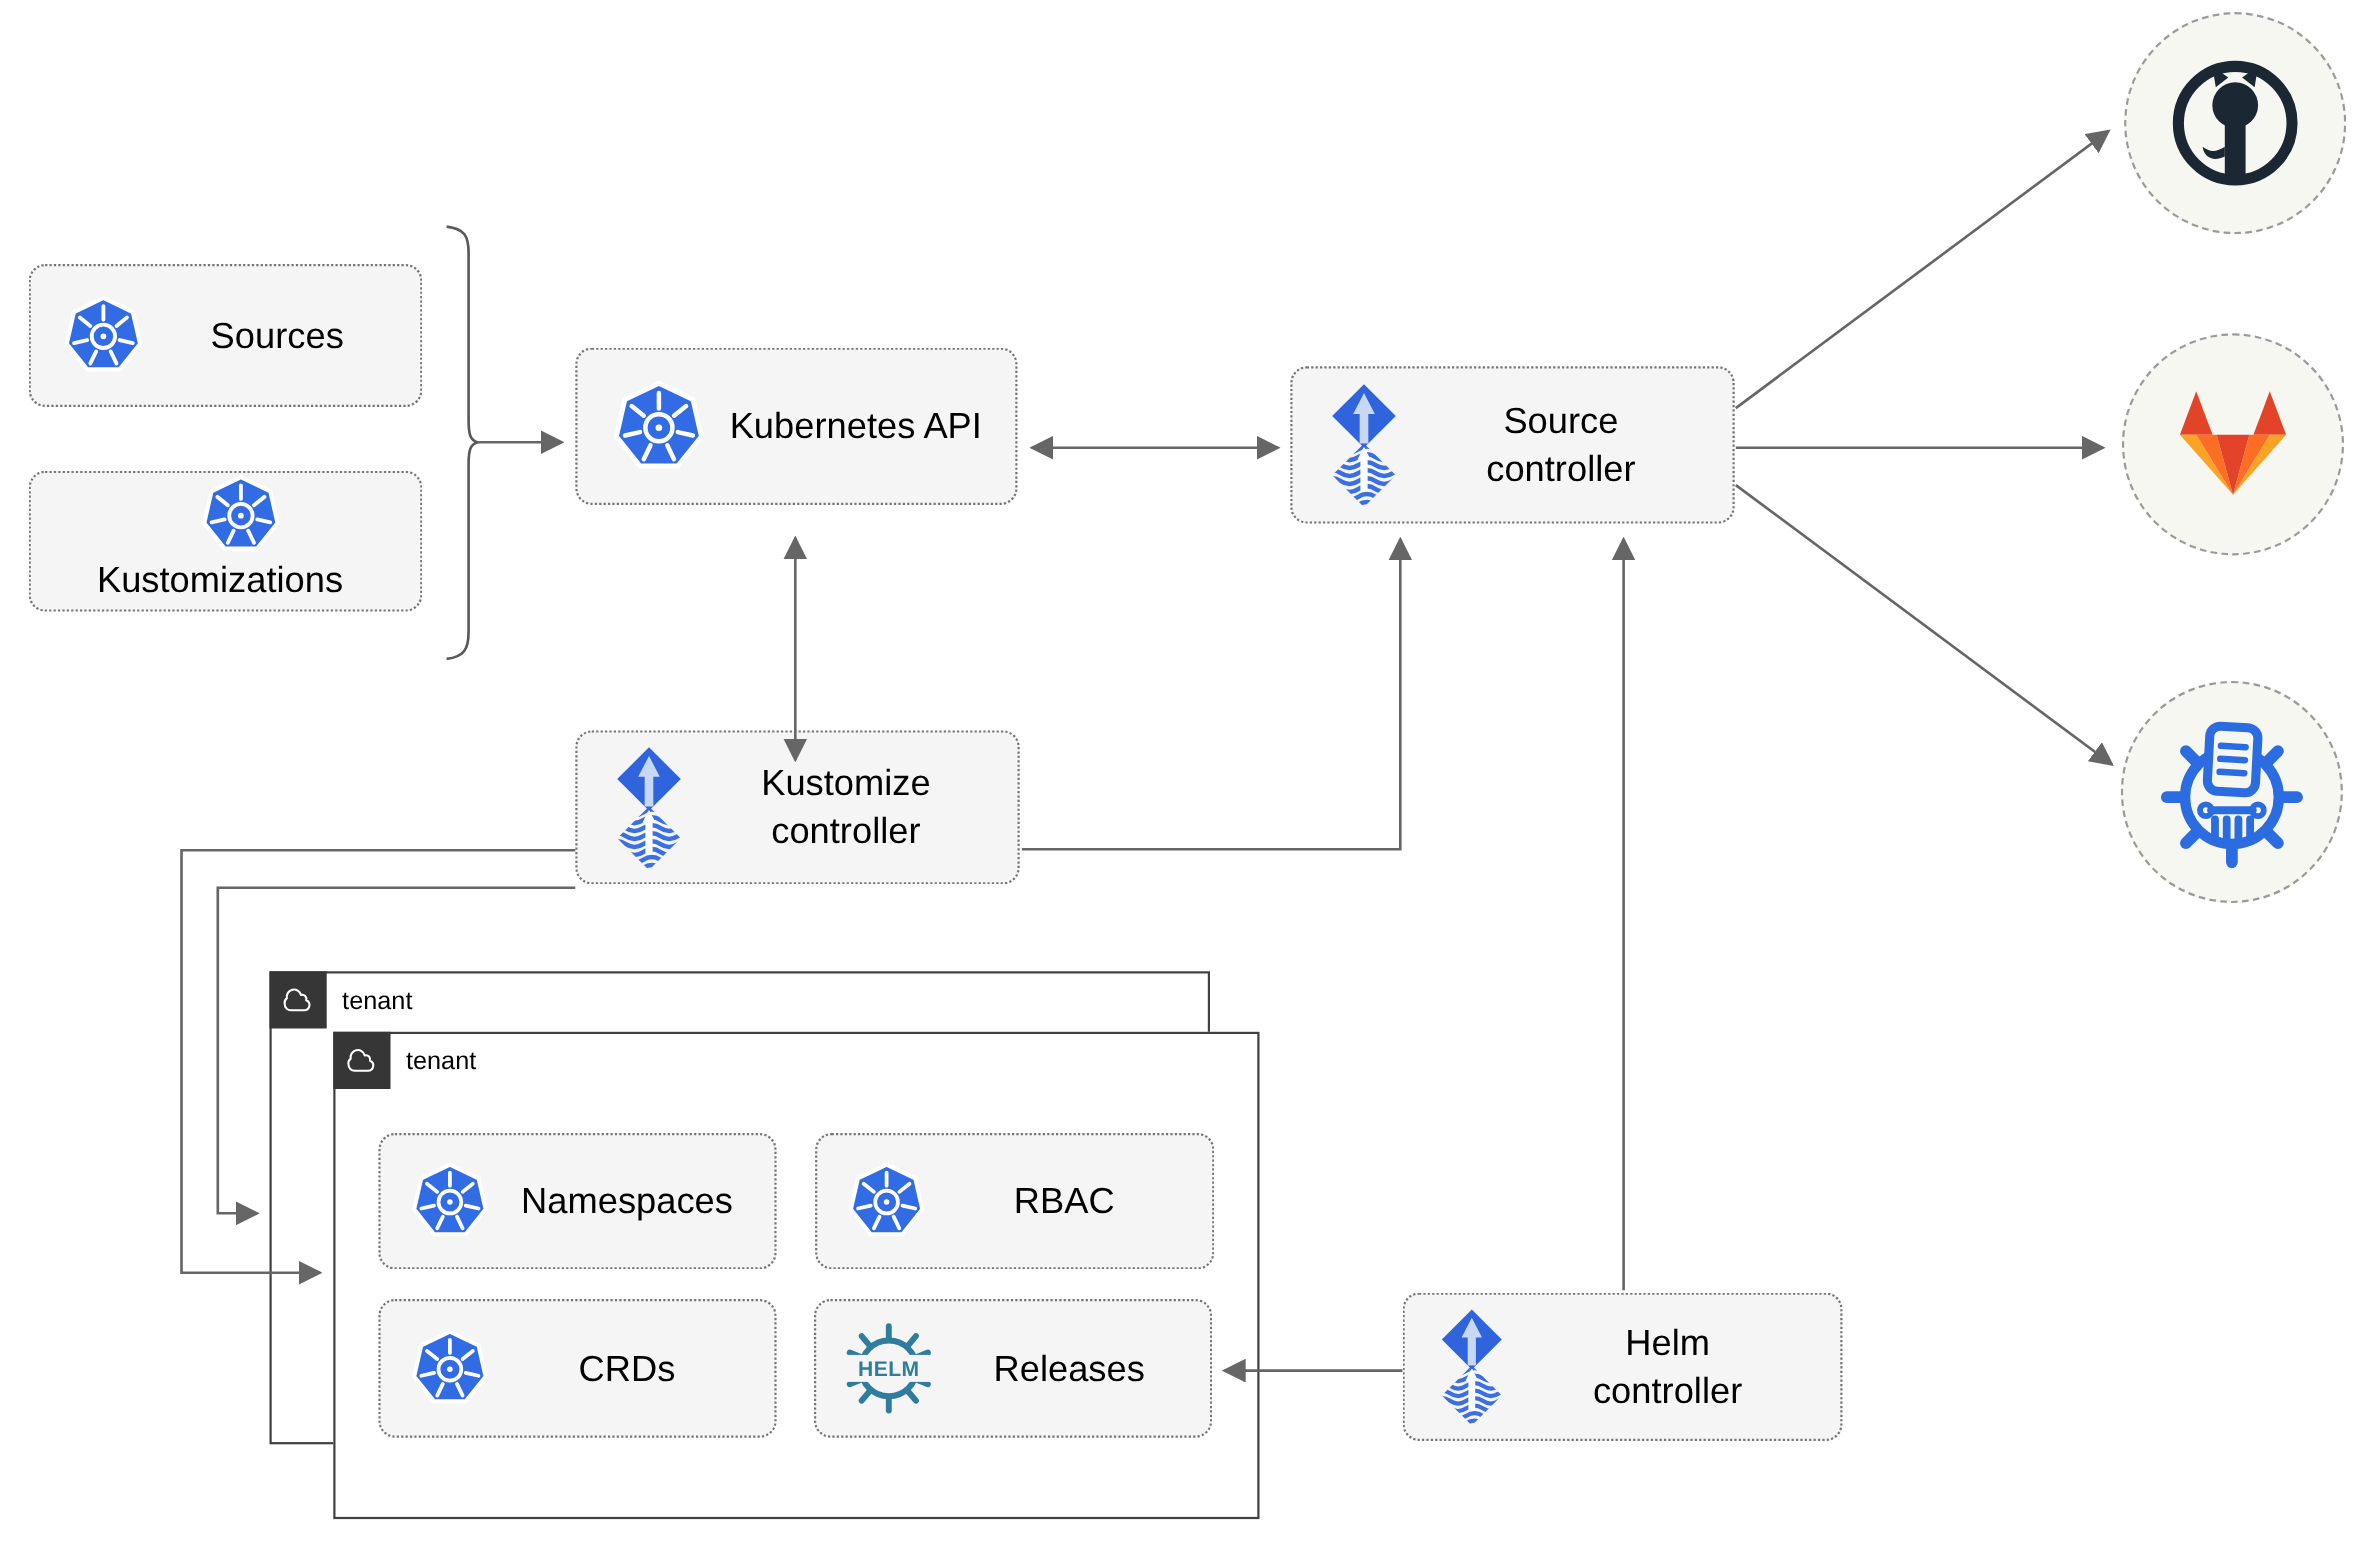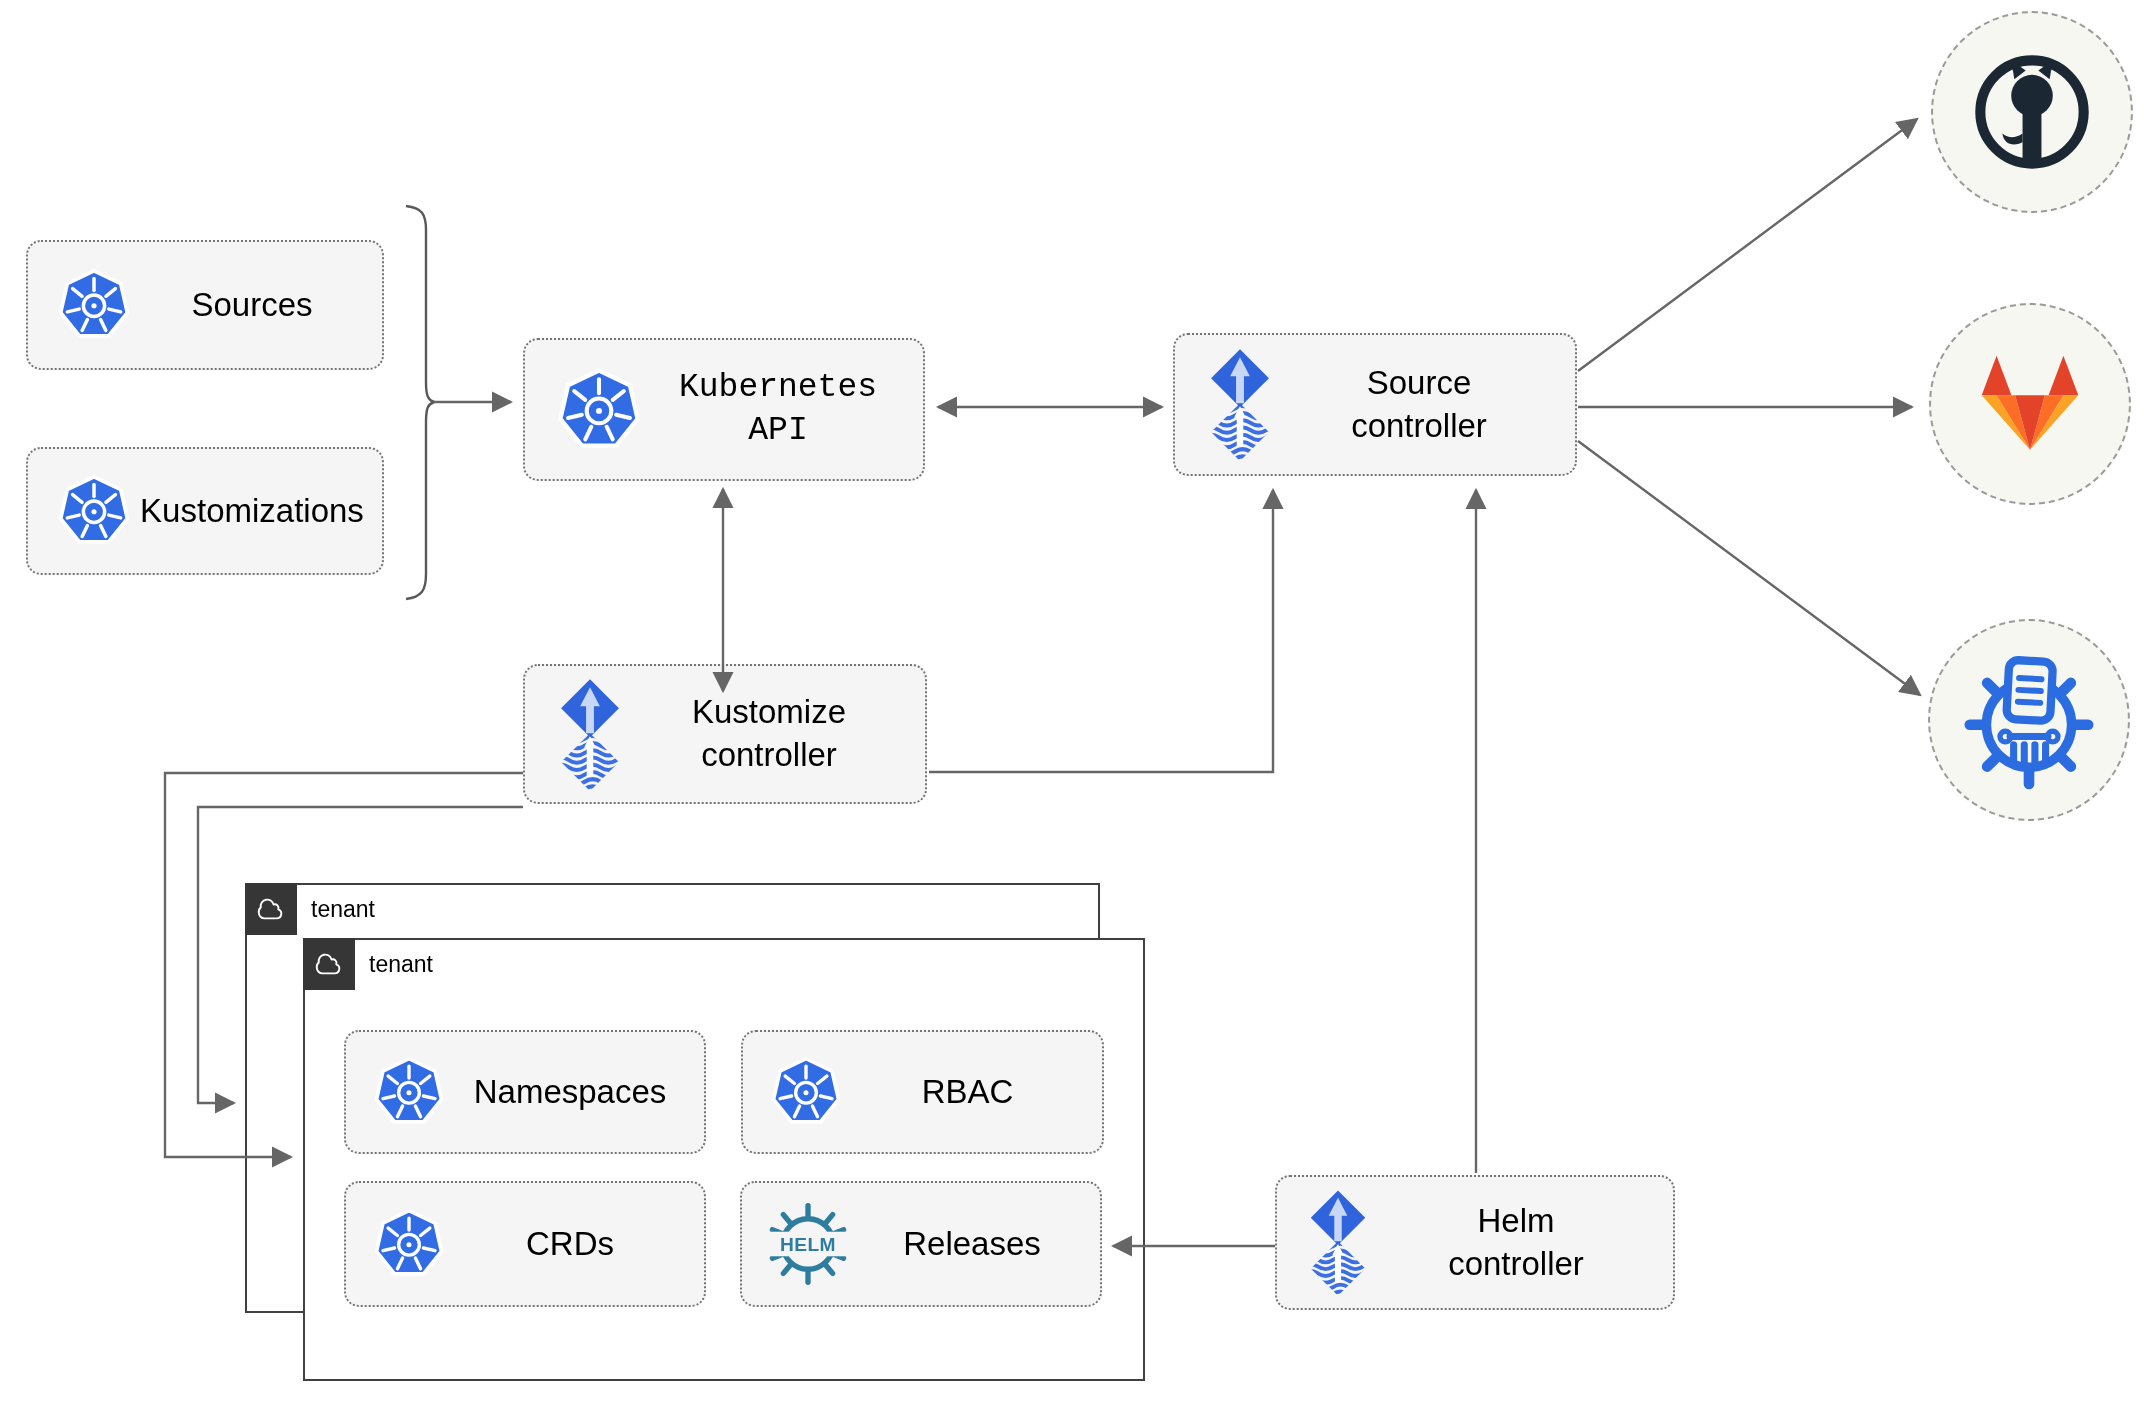--- a/index.html
+++ b/index.html
@@ -167,30 +167,30 @@
 
   <div class="node" style="left:26px;top:240px;width:358px;height:130px;">
     <span class="icon">
         <svg width="76" height="76">
           <use href="#sym-k8s"></use>
         </svg>
       </span>
     <span class="label">Sources</span>
   </div>
 
-  <div class="node" style="left:26px;top:447px;width:358px;height:128px;">
+  <div class="node" style="left:26px;top:428px;width:358px;height:128px;flex-direction:column;">
     <span class="icon">
         <svg width="76" height="76">
           <use href="#sym-k8s"></use>
         </svg>
       </span>
     <span class="label">Kustomizations</span>
   </div>
 
-  <div class="node" style="left:523px;top:338px;width:402px;height:143px;font-family:Liberation Mono, monospace;">
+  <div class="node" style="left:523px;top:316px;width:402px;height:143px;">
     <span class="icon" style="margin-left:30px;">
         <svg width="88" height="88">
           <use href="#sym-k8s"></use>
         </svg>
       </span>
     <span class="label">Kubernetes API</span>
   </div>
 
   <div class="node" style="left:1173px;top:333px;width:404px;height:143px;">
     <span class="icon" style="margin-left:32px;">

